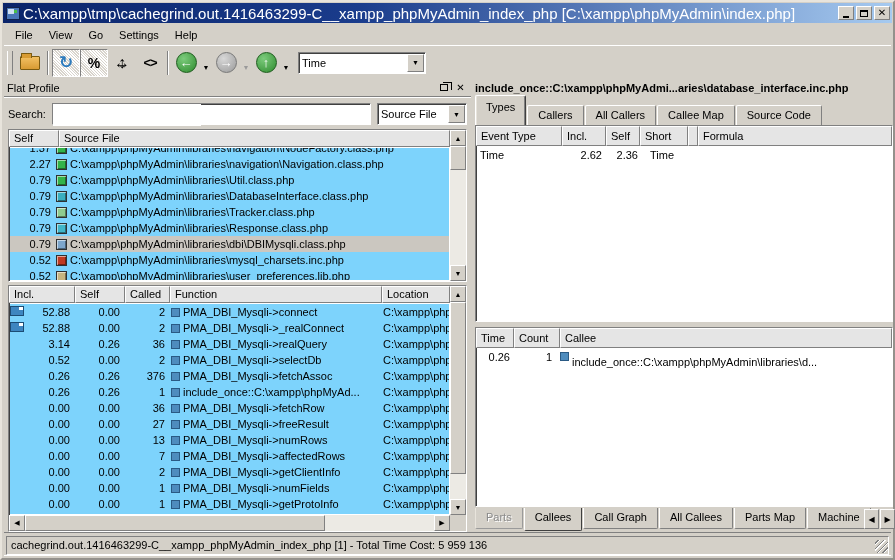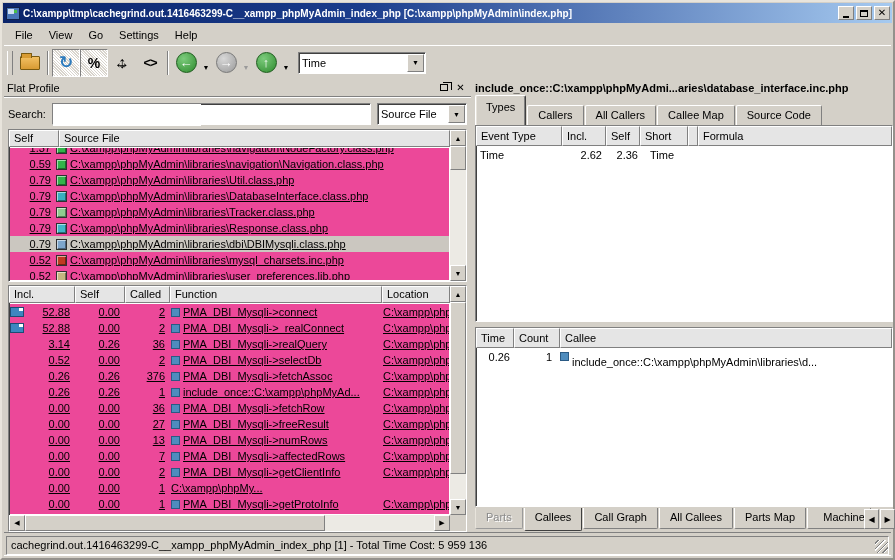--- a/index.html
+++ b/index.html
@@ -15,21 +15,21 @@
 
   .window { position: absolute; inset: 0; border: 2px outset #E8E4DC; background: #D4D0C8; }
 
   
   .titlebar { position: absolute; left: 1px; right: 1px; top: 1px; height: 20px;
     background: linear-gradient(to right, #0A246A, #1A3C8C 40%, #A6CAF0);
     display: flex; align-items: center; padding: 0 2px; }
   .app-icon { width: 14px; height: 13px; background: #4A76B8; border: 1px solid #10204a; margin: 0 3px 0 1px; position: relative; flex: none; }
   .app-icon::before { content: ""; position: absolute; left: 1px; top: 1px; right: 5px; bottom: 5px; background: #cfe0f4; }
   .app-icon::after { content: ""; position: absolute; right: 2px; top: 2px; width: 3px; height: 3px; background: #48c048; }
-  .title-text { color: #fff; font-weight: bold; font-size: 10px; white-space: nowrap; overflow: hidden; flex: 1; }
+  .title-text { color: #fff; font-weight: normal; font-size: 15px; white-space: nowrap; overflow: hidden; flex: 1; }
   .tb-btns { display: flex; gap: 2px; margin-left: 4px; }
   .tb-btn { width: 16px; height: 14px; background: #D4D0C8; display: flex; align-items: center; justify-content: center; font-size: 9px; font-weight: bold; line-height: 1; }
   .glyph-min { width: 6px; height: 2px; background: #000; margin-top: 7px; }
   .glyph-max { width: 8px; height: 7px; border: 1px solid #000; border-top-width: 2px; }
   .glyph-close { font-size: 10px; font-weight: bold; }
 
   
   .menubar { position: absolute; left: 2px; right: 2px; top: 22px; height: 21px; display: flex; align-items: center; padding-left: 3px; }
   .menu-item { padding: 2px 8px; cursor: default; }
 
@@ -65,21 +65,21 @@
   .search-row { position: absolute; left: 4px; right: 4px; top: 23px; height: 24px; display: flex; align-items: center; }
   .search-label { width: 44px; }
   .search-input { flex: 1; height: 22px; background: #fff; border: none; outline: none; font: inherit; padding: 0 3px; }
   .search-input-wrap { flex: 1; height: 22px; background: #fff; }
   .group-combo { width: 90px; margin-left: 6px; }
 
   
   .frame { position: absolute; background: #fff; overflow: hidden; }
   .hdr-row { display: flex; height: 17px; background: #D4D0C8; flex: none; }
   .hdr-cell { border: 1px solid; border-color: #fff #808080 #808080 #fff; background: #e5e5e5; padding: 1px 4px 0 4px; white-space: nowrap; overflow: hidden; flex: none; }
-  .rows-clip { position: absolute; overflow: hidden; background: #ec4899; text-decoration: underline; }
+  .rows-clip { position: absolute; overflow: hidden; background: #7dd3fc; }
 
   
   .file-frame { left: 4px; top: 50px; width: 459px; height: 153px; }
   .frow { display: flex; height: 16px; align-items: center; white-space: nowrap; }
   .frow.sel { background: #CBC7C0; }
   .frow .self { width: 46px; text-align: right; padding-right: 5px; flex: none; }
   .sw { width: 11px; height: 11px; flex: none; margin-right: 3px; border: 1px solid #303030; box-shadow: inset 1px 1px 0 rgba(255,255,255,.55), inset -1px -1px 0 rgba(0,0,0,.4); }
   .frow .path { overflow: hidden; }
 
   
@@ -87,21 +87,21 @@
   .scroll-btn { position: absolute; left: 0; width: 16px; height: 16px; background: #D4D0C8; display: flex; align-items: center; justify-content: center; font-size: 7px; }
   .scroll-thumb { position: absolute; left: 0; width: 16px; background: #D4D0C8; }
   .hscroll { position: absolute; left: 0; right: 16px; bottom: 0; height: 16px; background: #ECEAE4; }
   .hscroll .scroll-btn { top: 0; }
   .hthumb { position: absolute; top: 0; height: 16px; background: #D4D0C8; }
   .scroll-corner { position: absolute; right: 0; bottom: 0; width: 16px; height: 16px; background: #D4D0C8; }
 
   
   .func-frame { left: 4px; top: 206px; width: 459px; height: 247px; }
   .grow { display: flex; height: 16px; align-items: center; white-space: nowrap; }
-  .c-incl { width: 66px; display: flex; align-items: center; justify-content: flex-end; padding-right: 6px; flex: none; }
+  .c-incl { width: 66px; display: flex; justify-content: flex-end; padding-right: 6px; flex: none; }
   .c-self { width: 50px; text-align: right; padding-right: 6px; flex: none; }
   .c-called { width: 45px; text-align: right; padding-right: 6px; flex: none; }
   .c-func { width: 212px; display: flex; align-items: center; overflow: hidden; flex: none; }
   .c-loc { flex: 1; overflow: hidden; }
   .h-incl { width: 66px; } .h-self { width: 50px; } .h-called { width: 45px; } .h-func { width: 212px; } .h-loc { flex: 1; }
   .bar-ico { width: 14px; height: 10px; background: #3E86C0; border: 1px solid #1c4c74; margin-right: auto; position: relative; }
   .bar-ico::after { content: ""; position: absolute; right: 0; top: 0; width: 4px; height: 3px; background: #fff; }
   .fn-ico { width: 9px; height: 9px; background: #4E8CBE; border: 1px solid #2a5a84; flex: none; margin-right: 3px; }
 
   
@@ -122,21 +122,21 @@
   .h-et { width: 86px; } .h-tincl { width: 44px; } .h-tself { width: 34px; } .h-tshort { width: 48px; } .h-tsp { width: 10px; padding: 0; } .h-tformula { flex: 1; }
 
   .callees-frame { left: 2px; top: 248px; width: 418px; height: 180px; }
   .callees-hdr .hdr-cell { height: 20px; padding-top: 3px; }
   .crow { display: flex; height: 17px; align-items: center; white-space: nowrap; }
   .c-time { width: 38px; text-align: right; padding-right: 4px; flex: none; }
   .c-count { width: 46px; text-align: right; padding-right: 8px; flex: none; }
   .c-callee { flex: 1; display: flex; align-items: center; overflow: hidden; }
   .h-ctime { width: 38px; } .h-ccount { width: 46px; } .h-ccallee { flex: 1; }
 
-  .bottom-tabs { position: absolute; left: 2px; right: 2px; top: 429px; height: 23px; display: flex; align-items: flex-start; overflow: hidden; text-align: center; }
+  .bottom-tabs { position: absolute; left: 2px; right: 2px; top: 429px; height: 23px; display: flex; align-items: flex-start; overflow: hidden; }
   .btab { height: 21px; padding: 3px 10px 0 10px; background: #D4D0C8; border: 1px solid; border-color: #fff #808080 #808080 #fff; border-top: none; border-radius: 0 0 2px 2px; margin-right: 1px; white-space: nowrap; flex: none; }
   .btab.active { height: 23px; border-color: #fff #404040 #404040 #fff; }
   .btab.disabled { color: #8A8A8A; text-shadow: 1px 1px 0 #fff; border-color: #E8E4DC #9a9a9a #9a9a9a #E8E4DC; }
   .btab.clipped { width: 64px; overflow: hidden; padding-right: 0; }
   .tab-scroll { position: absolute; right: 0; top: 1px; display: flex; }
   .tab-scroll .sb { width: 15px; height: 20px; background: #D4D0C8; display: flex; align-items: center; justify-content: center; font-size: 8px; margin-left: 1px; }
 
   
   .statusbar { position: absolute; left: 2px; right: 2px; bottom: 2px; height: 24px; border-top: 1px solid #808080; box-shadow: 0 -1px 0 #fff inset; display: flex; align-items: center; padding: 2px 2px 1px 2px; }
   .status-field { flex: 1; height: 19px; border: 1px solid; border-color: #808080 #fff #fff #808080; display: flex; align-items: center; padding-left: 4px; white-space: nowrap; overflow: hidden; }
@@ -242,21 +242,21 @@
         <div class="hdr-cell" style="flex:1">Source File</div>
       </div>
       <div class="rows-clip" style="left:1px; right:17px; top:18px; bottom:1px;">
         <div id="file-rows" style="position:relative; top:-8px;">
             <div class="frow">
               <span class="self">1.37</span>
               <span class="sw" style="background: rgb(51, 179, 74);"></span>
               <span class="path">C:\xampp\phpMyAdmin\libraries\navigation\NodeFactory.class.php</span>
             </div>
             <div class="frow">
-              <span class="self">0.59</span>
+              <span class="self">2.27</span>
               <span class="sw" style="background: rgb(51, 179, 74);"></span>
               <span class="path">C:\xampp\phpMyAdmin\libraries\navigation\Navigation.class.php</span>
             </div>
             <div class="frow">
               <span class="self">0.79</span>
               <span class="sw" style="background: rgb(51, 179, 74);"></span>
               <span class="path">C:\xampp\phpMyAdmin\libraries\Util.class.php</span>
             </div>
             <div class="frow">
               <span class="self">0.79</span>
@@ -444,20 +444,24 @@
                 <span>PMA_DBI_Mysqli-&gt;getClientInfo</span>
               </span>
               <span class="c-loc">C:\xampp\phpMy...</span>
             </div>
             <div class="grow">
               <span class="c-incl">
                 <span>0.00</span>
               </span>
               <span class="c-self">0.00</span>
               <span class="c-called">1</span>
+              <span class="c-func">
+                <span class="fn-ico"></span>
+                <span>PMA_DBI_Mysqli-&gt;numFields</span>
+              </span>
               <span class="c-loc">C:\xampp\phpMy...</span>
             </div>
             <div class="grow">
               <span class="c-incl">
                 <span>0.00</span>
               </span>
               <span class="c-self">0.00</span>
               <span class="c-called">1</span>
               <span class="c-func">
                 <span class="fn-ico"></span>

